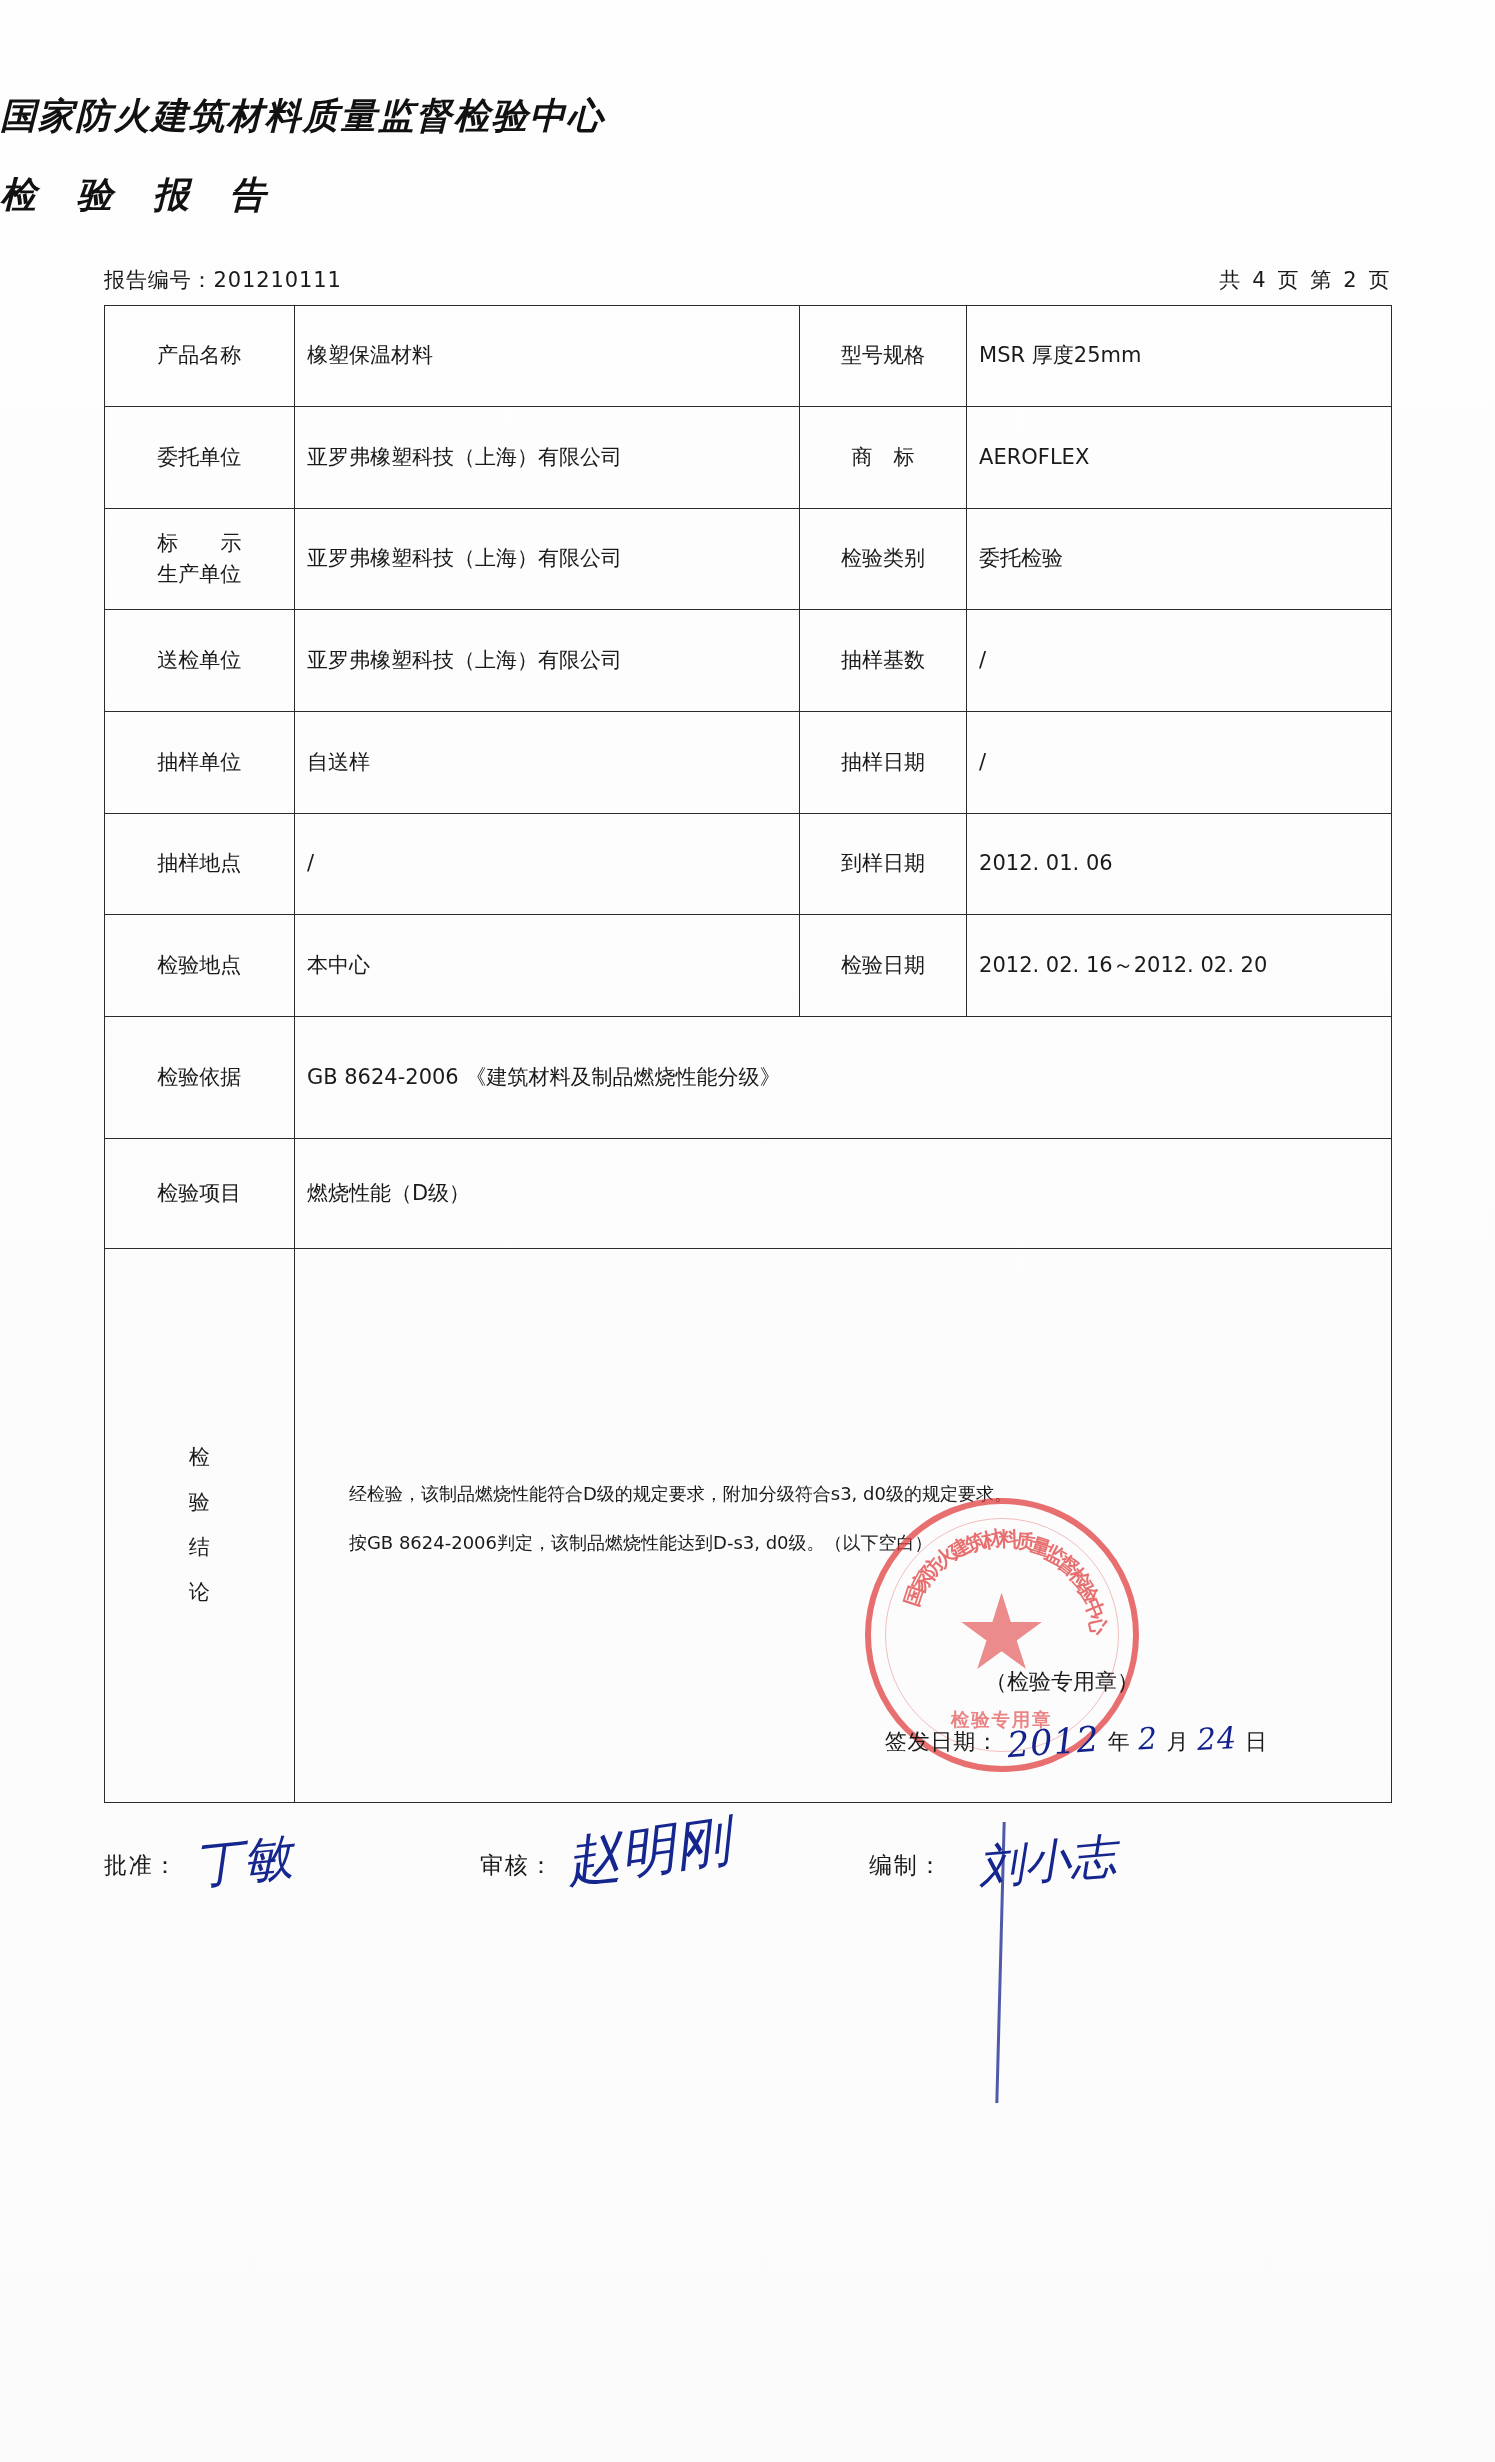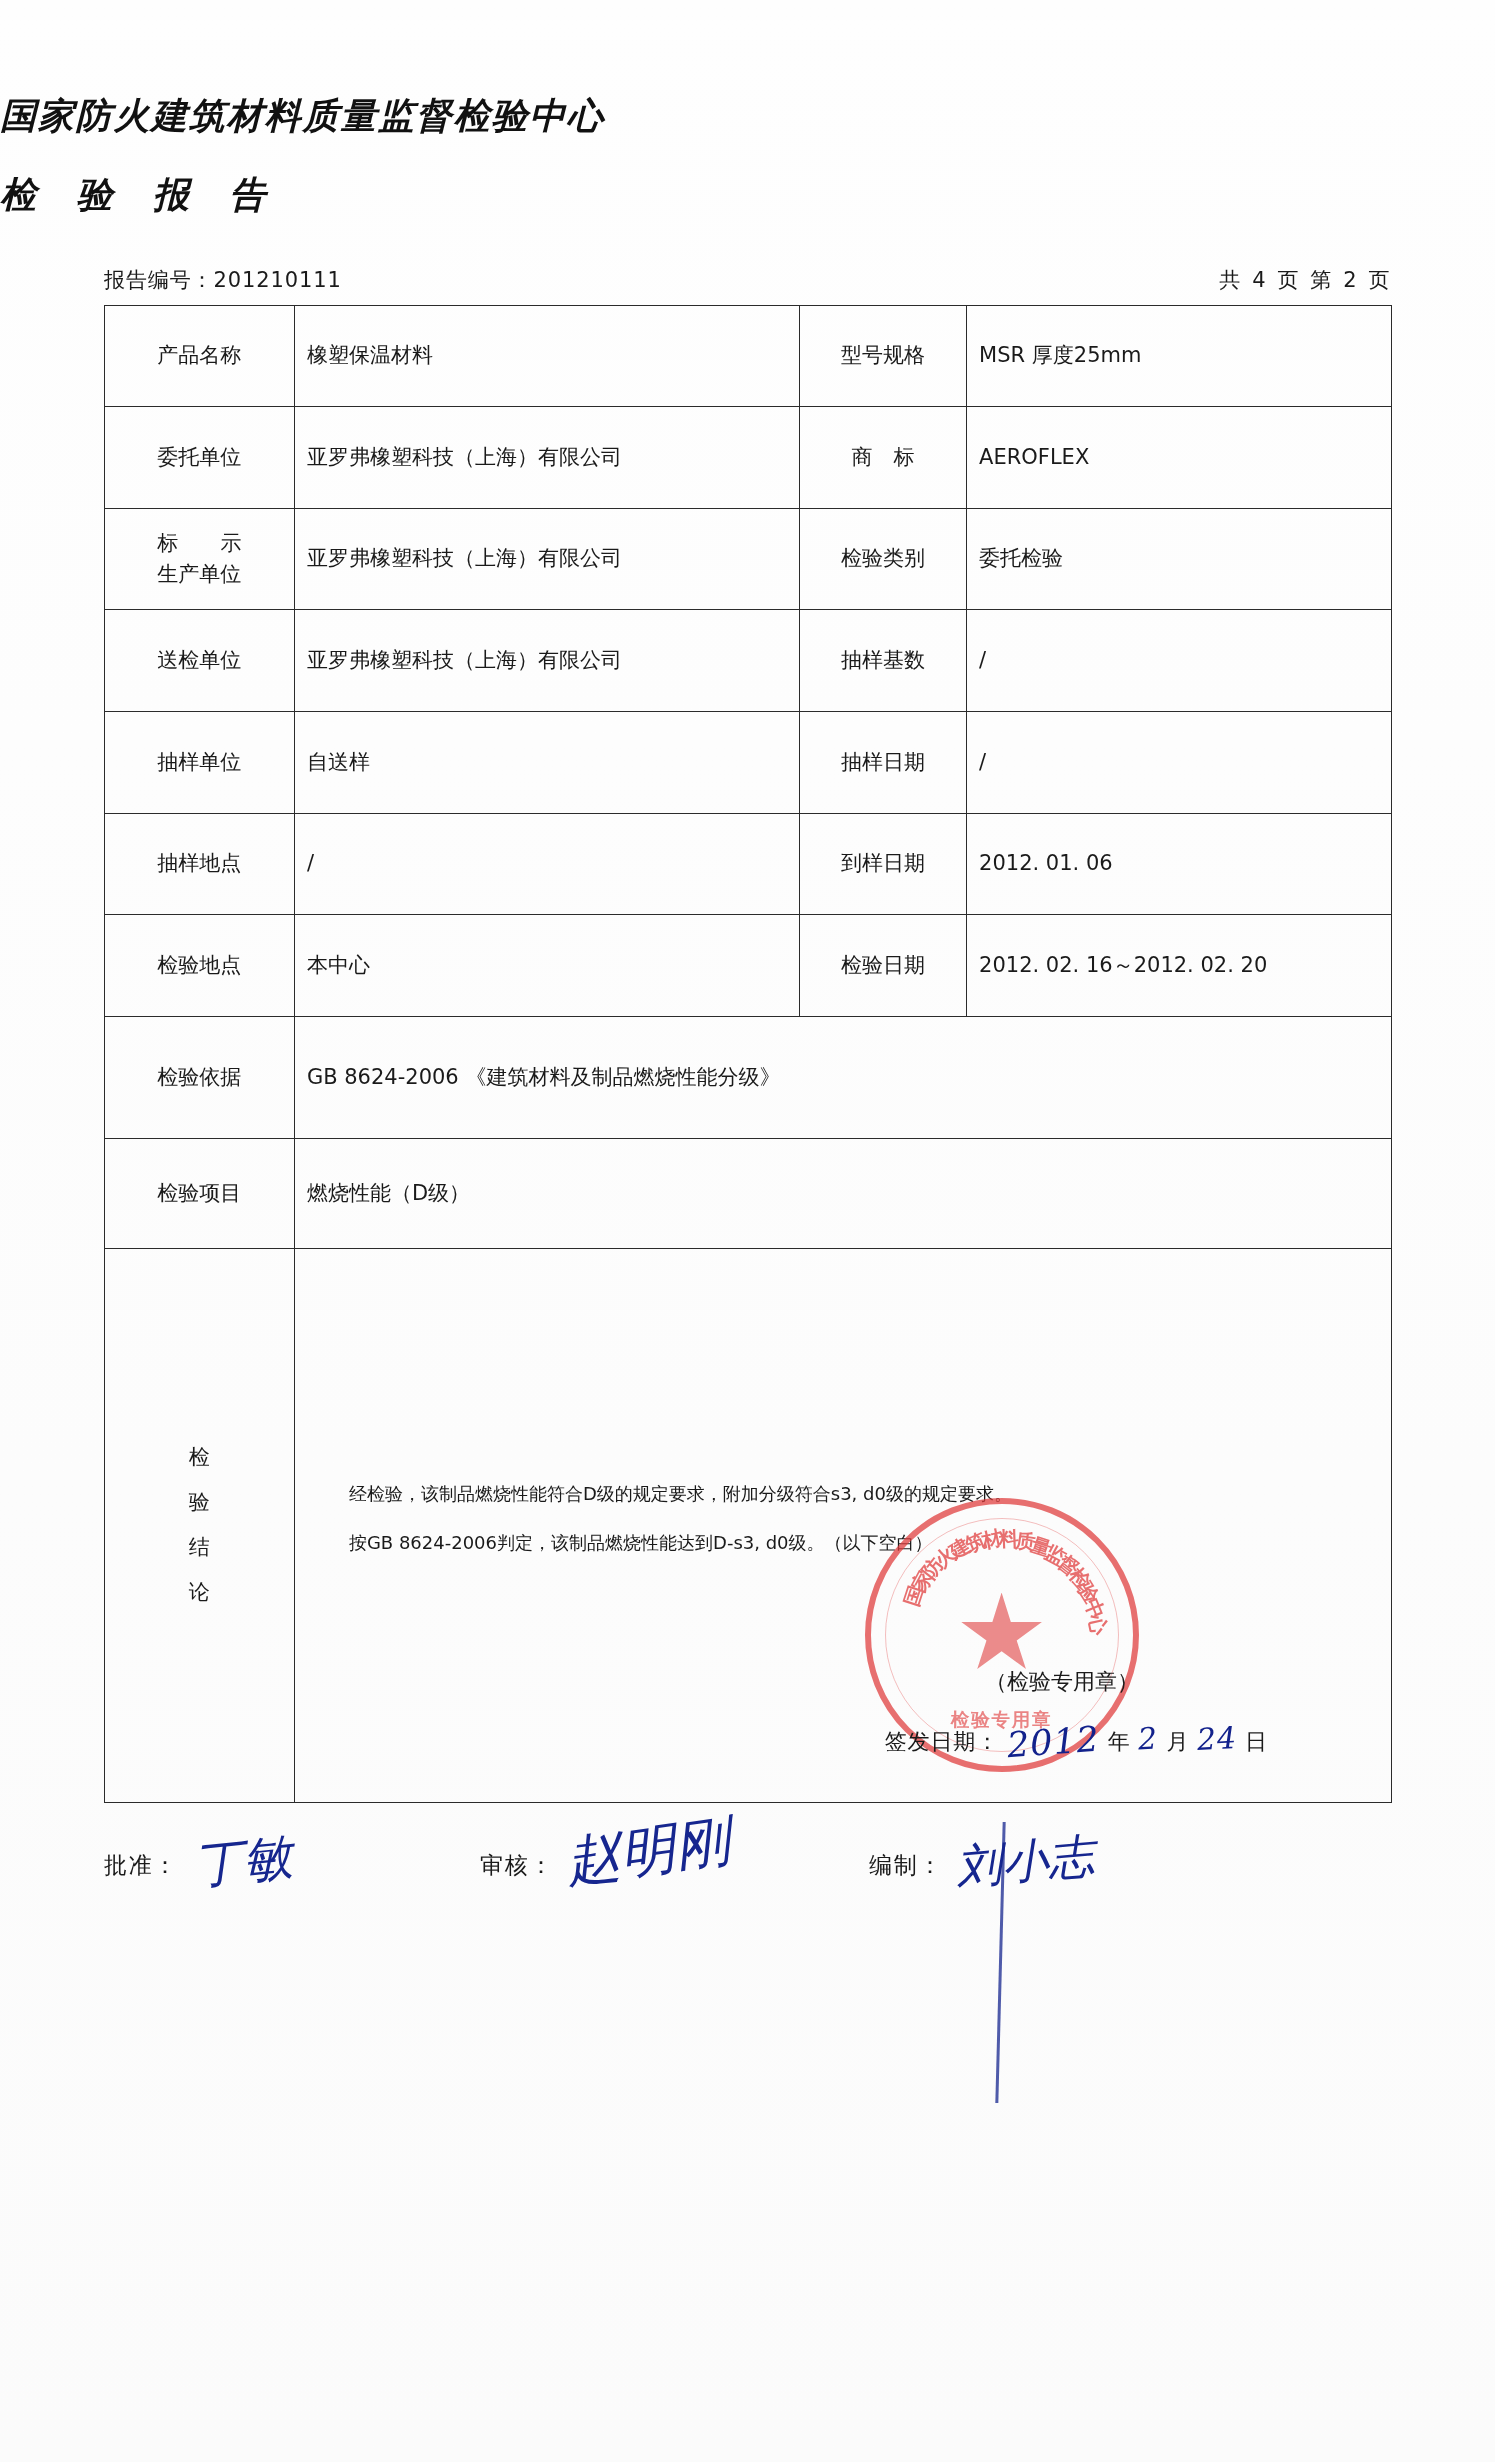--- a/index.html
+++ b/index.html
@@ -250,21 +250,21 @@
     font-family: "DejaVu Serif", serif;
     color: #16268f;
     font-style: italic;
     white-space: nowrap;
   }
   .sig1 { font-size: 49px; transform: rotate(-6deg); margin-left: 16px; margin-top: 1.8px; }
   .sig2 { font-size: 55px; transform: rotate(-8deg); margin-left: 10.6px; margin-top: -12.3px; }
   .sig3 { font-size: 46px; transform: rotate(-5deg); margin-left: 12.3px; margin-top: 3.5px; }
   .g1 { position: absolute; left: 0; }
   .g2 { position: absolute; left: 376px; }
-  .g3 { position: absolute; left: 765px; }
+  .g3 { position: absolute; left: 765px; gap: 22px; }
   .stroke-tail {
     position: absolute;
     left: 895px;
     top: -5.3px;
     width: 2.6px;
     height: 281px;
     background: #16268f;
     opacity: 0.75;
     transform: rotate(1.5deg);
   }

